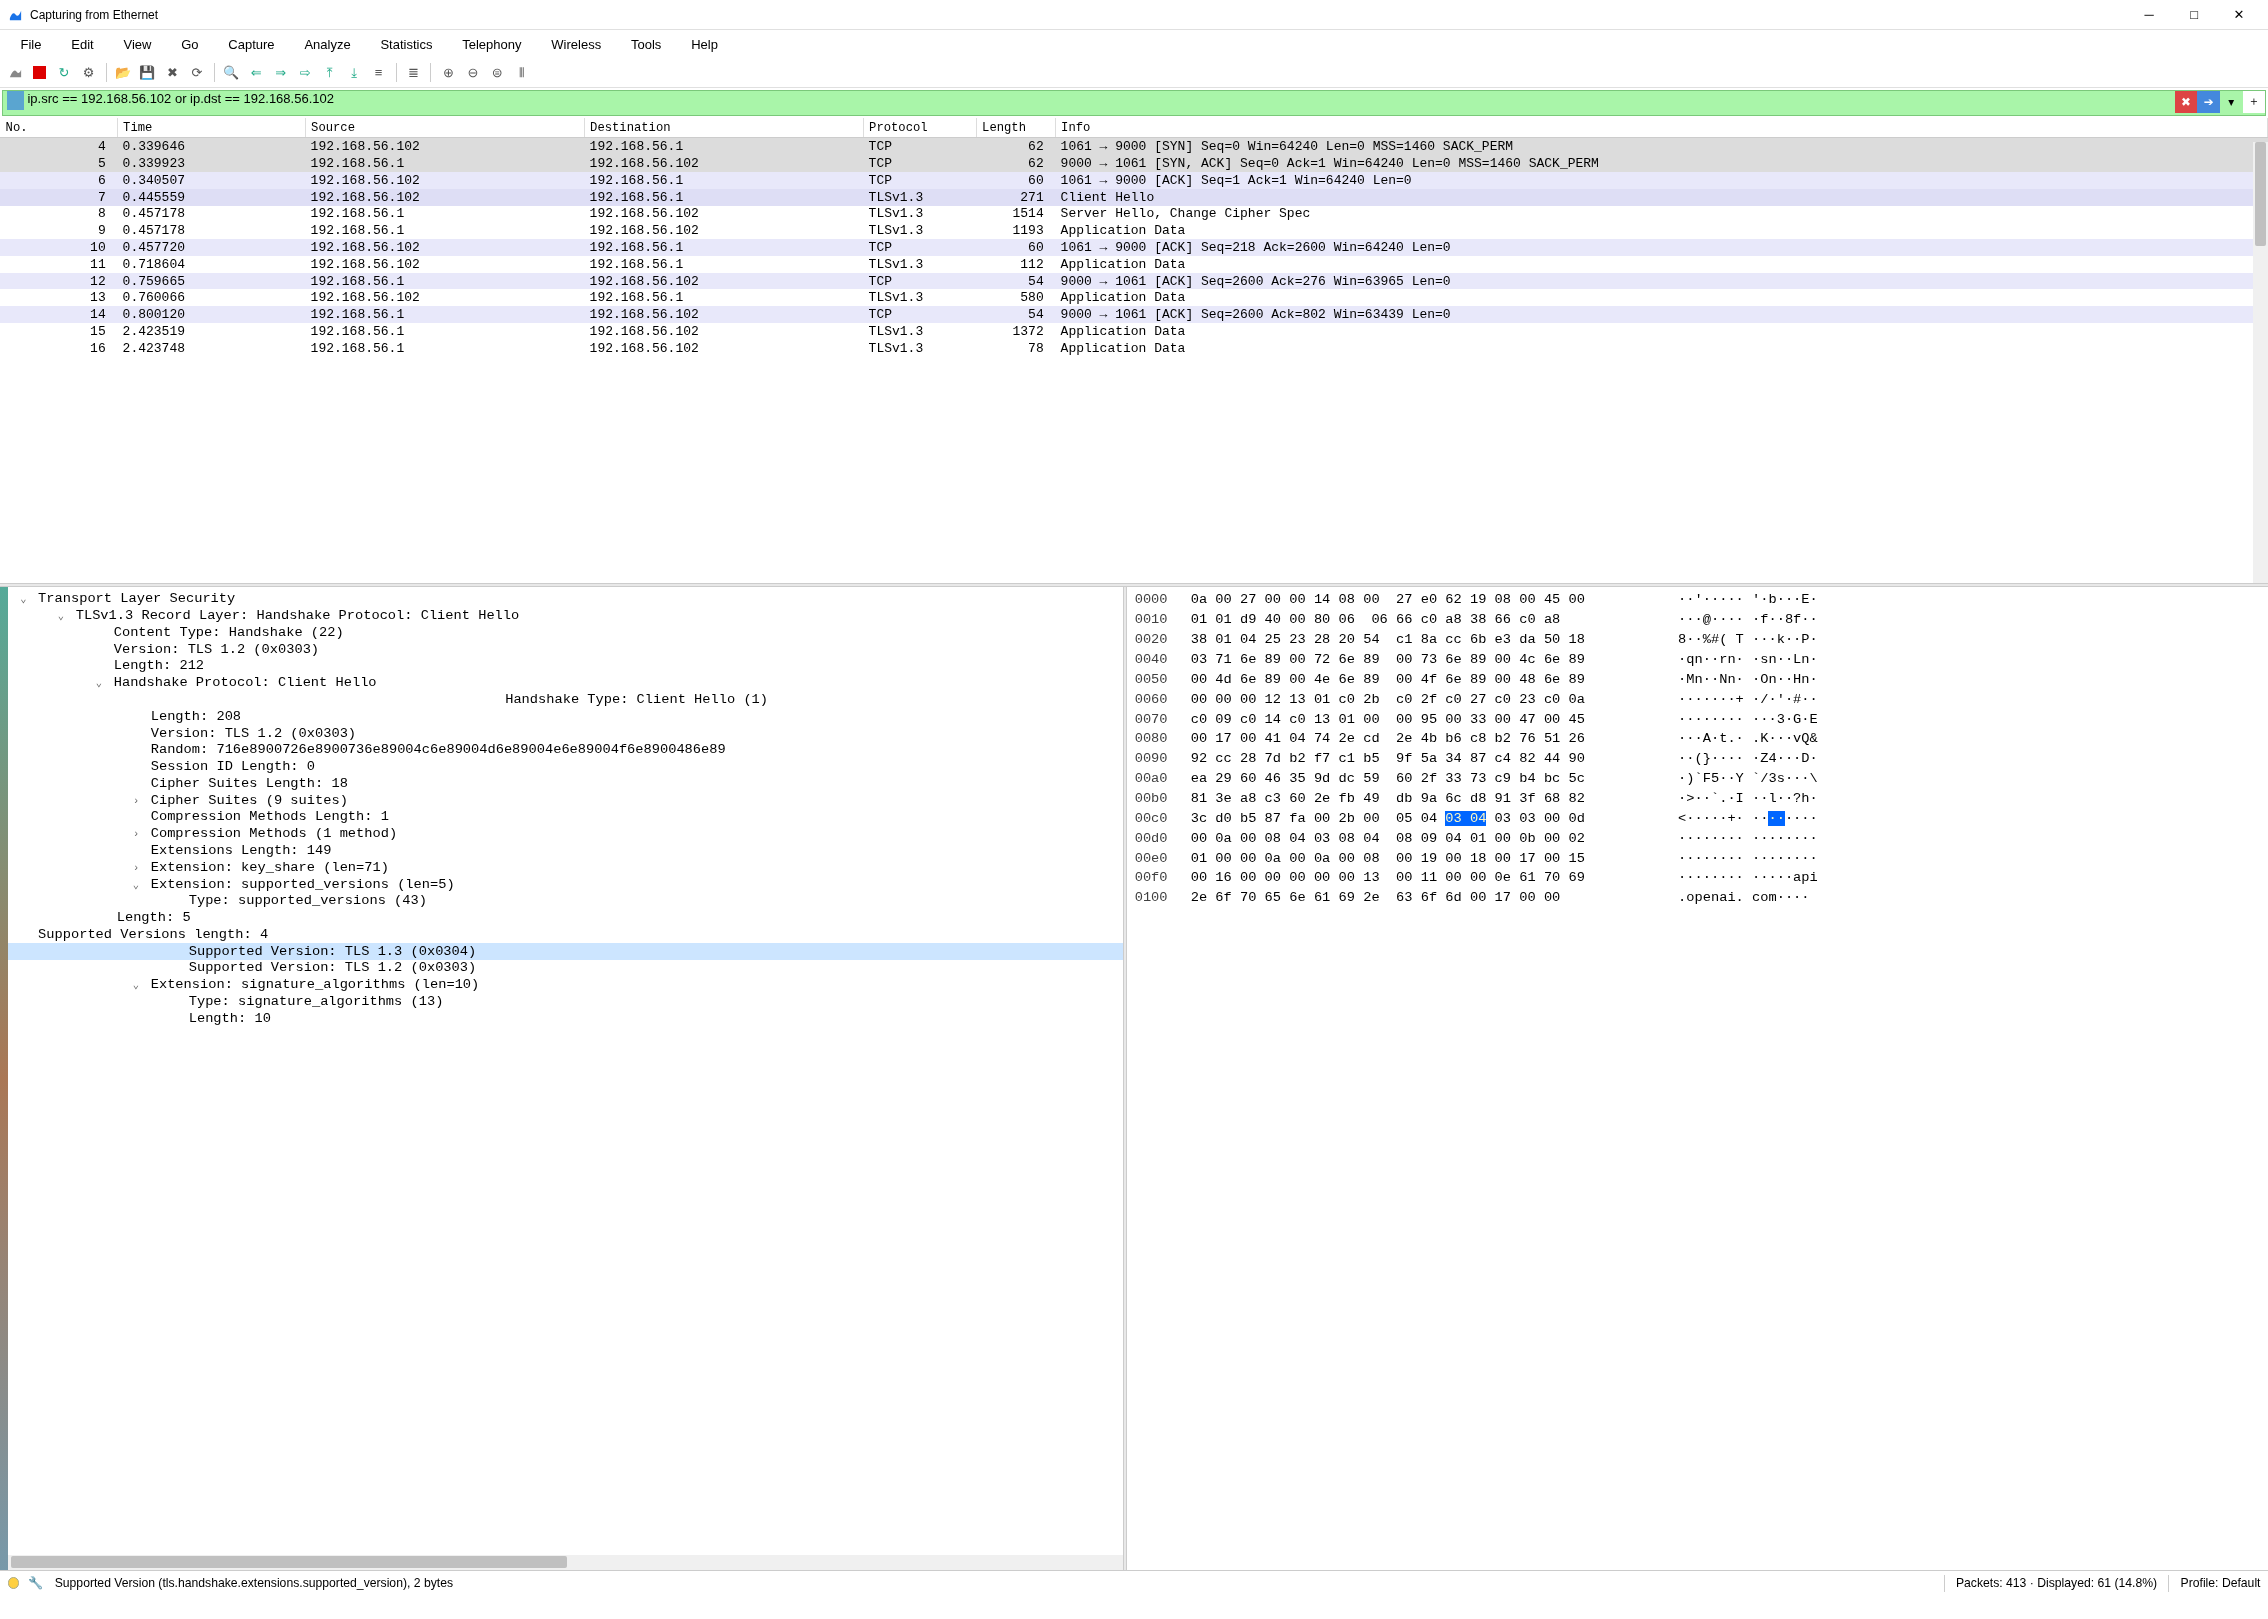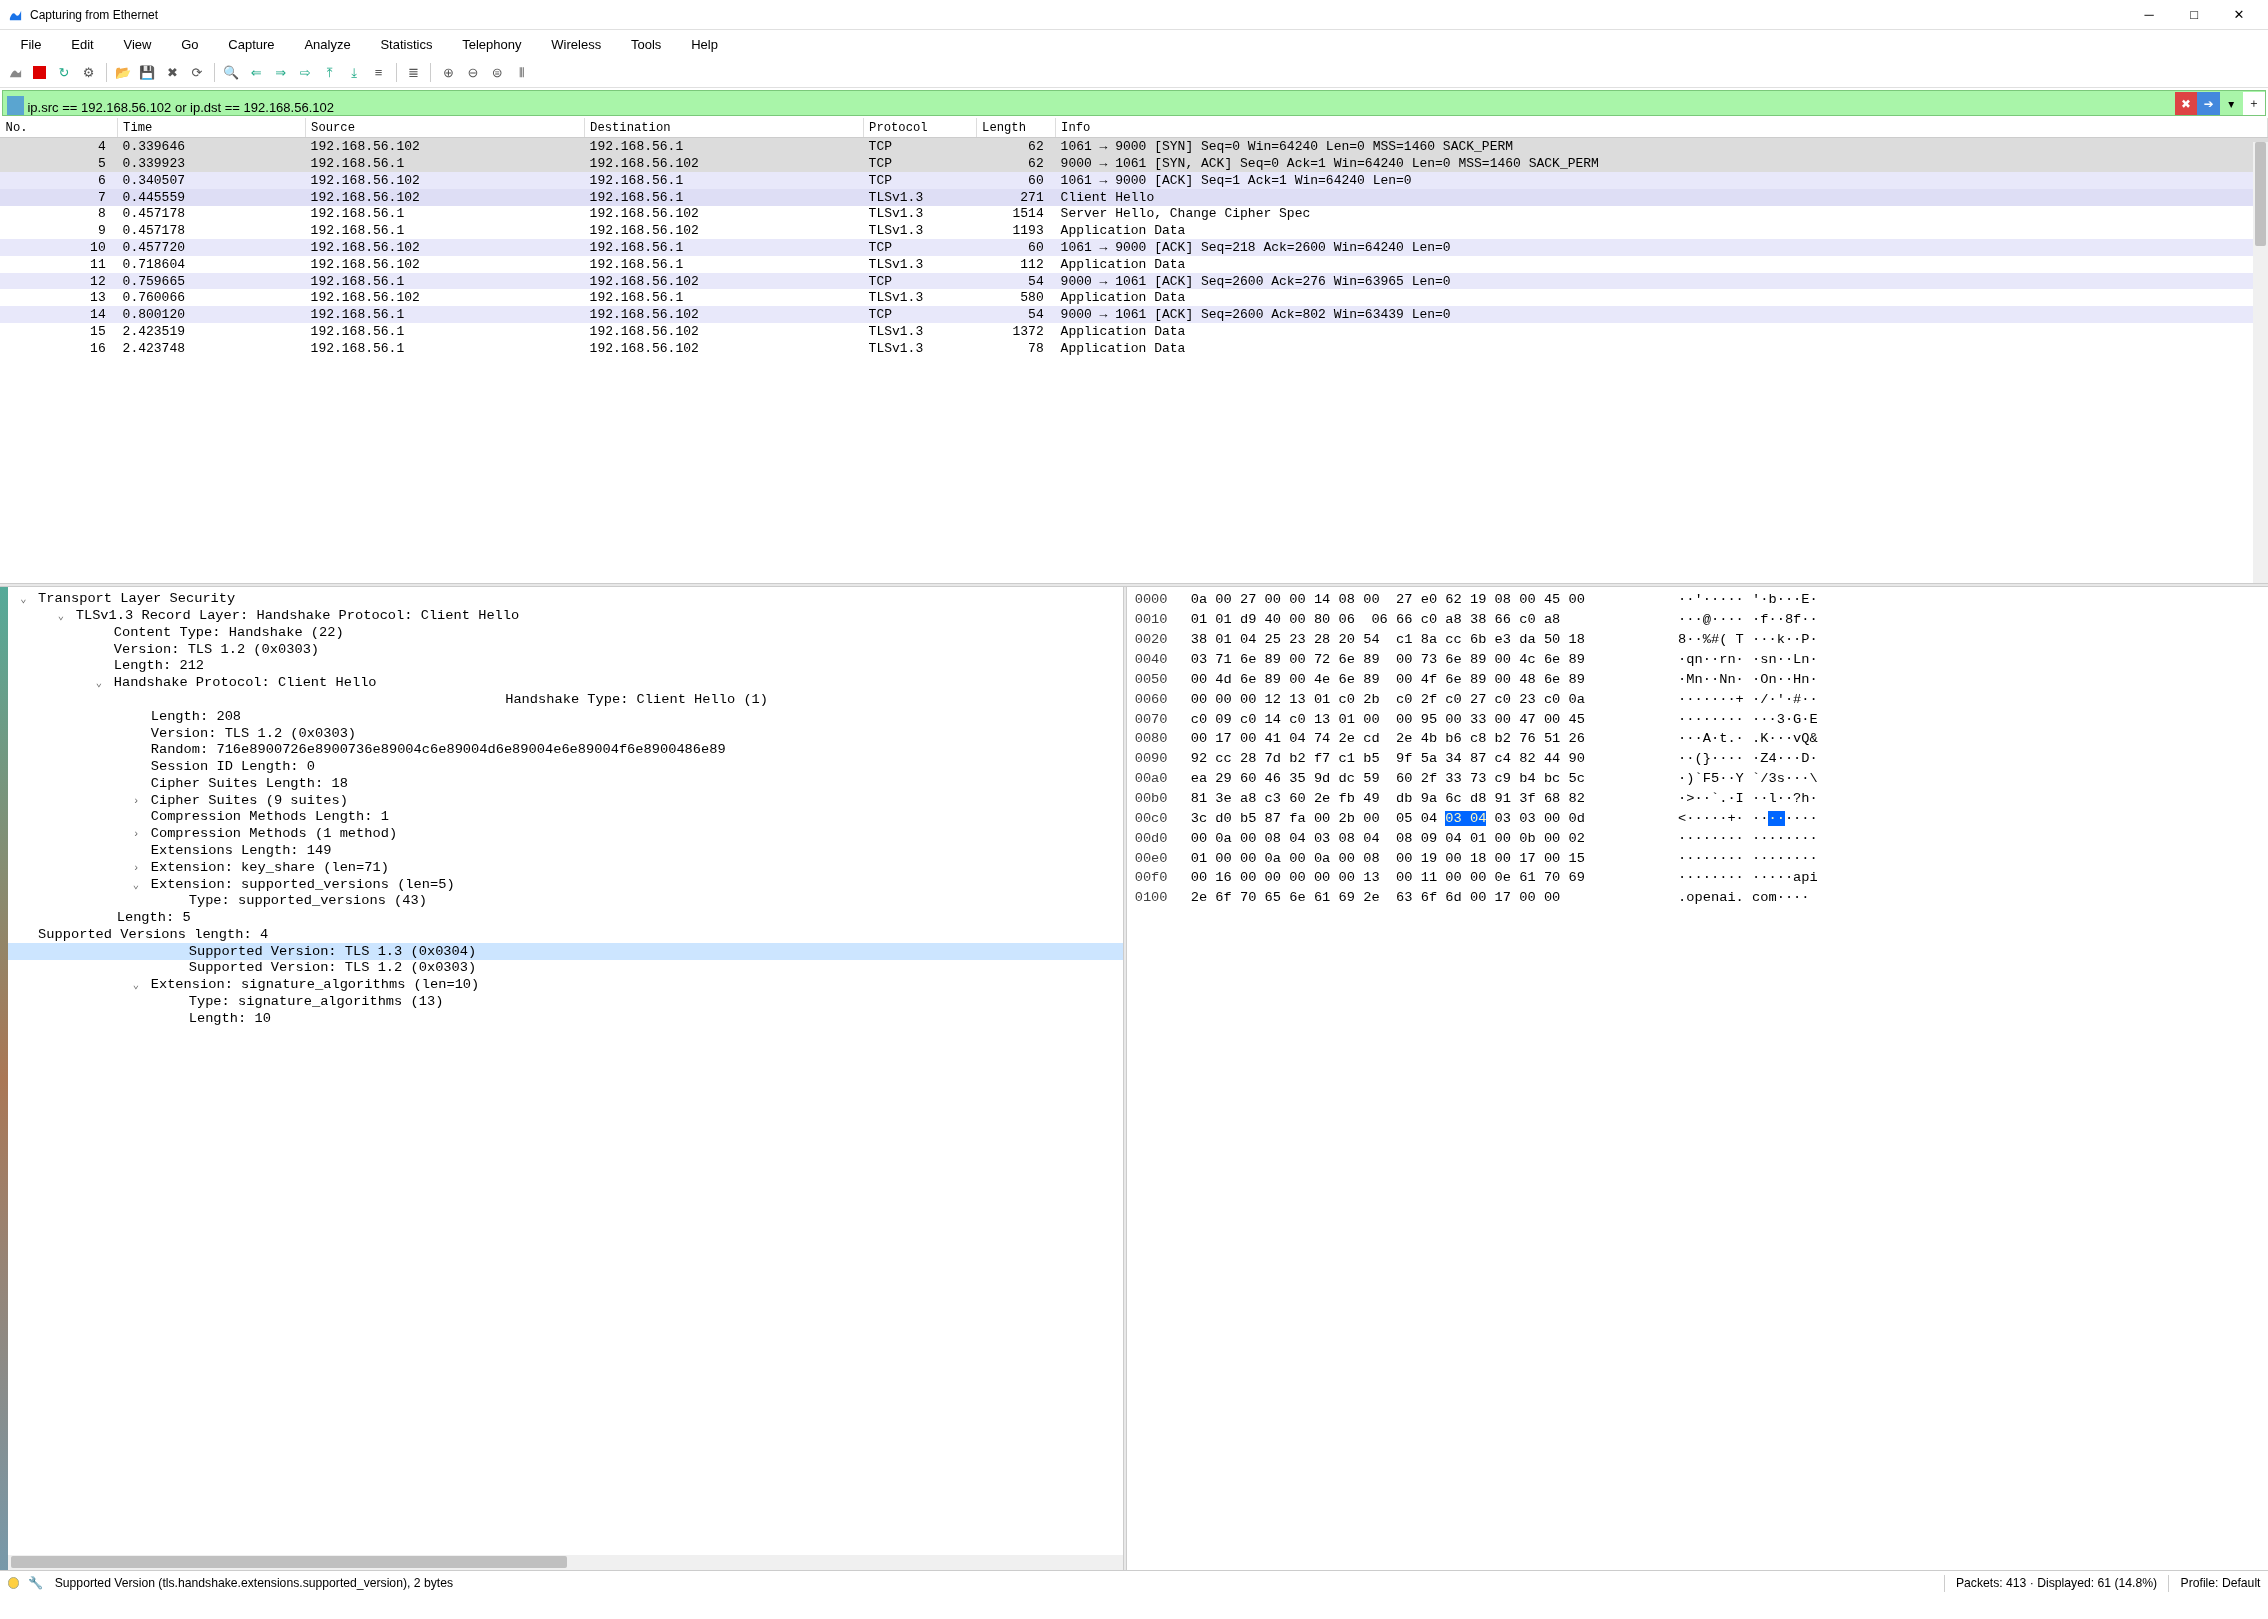--- a/index.html
+++ b/index.html
@@ -13,21 +13,21 @@
 .win-ctrl div { width:43px; height:26px; display:flex; align-items:center; justify-content:center; font-size:13px; }
 
 .menubar { display:flex; height:28px; align-items:center; padding:0 7.5px; gap:3.8px; }
 .menubar span { padding:3.8px 13px; font-size:13px; }
 
 .toolbar { display:flex; height:30px; align-items:center; padding:0 3.8px; gap:1.9px; border-bottom:0.9px solid #e0e0e0; }
 .tbtn { width:22.6px; height:22.6px; display:flex; align-items:center; justify-content:center; font-size:13px; color:#555; }
 .tbtn.red-sq { background:#d00; width:13px; height:13px; margin:0 4.7px; }
 .sep { width:0.9px; height:19px; background:#ccc; margin:0 3.8px; }
 
-.filterbar { display:flex; align-items:flex-end; height:26px; background:#a9f5a9; border:0.9px solid #7ac87a; margin:1.9px; }
+.filterbar { display:flex; align-items:flex-start; height:26px; background:#a9f5a9; border:0.9px solid #7ac87a; margin:1.9px; }
 .filterbar .bookmark { width:17px; height:19px; background:#5aa5d0; margin:0 3.8px; }
 .filterbar input { flex:1; background:transparent; border:none; font-size:13px; font-family:inherit; outline:none; }
 .filterbar .fbtn { width:22.6px; height:22.6px; display:flex; align-items:center; justify-content:center; }
 
 .pktlist { height:465px; overflow:hidden; position:relative; }
 .pktlist table { width:100%; border-collapse:collapse; table-layout:fixed; }
 .pktlist th { text-align:left; padding:2.8px 5.6px; font-weight:normal; border-right:0.9px solid #ddd; border-bottom:0.9px solid #ccc; background:#fff; font-size:12.2px; }
 .pktlist td { padding:0.9px 5.6px; font-size:13px; white-space:nowrap; overflow:hidden; }
 .pktlist .col-no { width:117px; text-align:right; padding-right:11.3px; }
 .pktlist .col-time { width:188px; }

